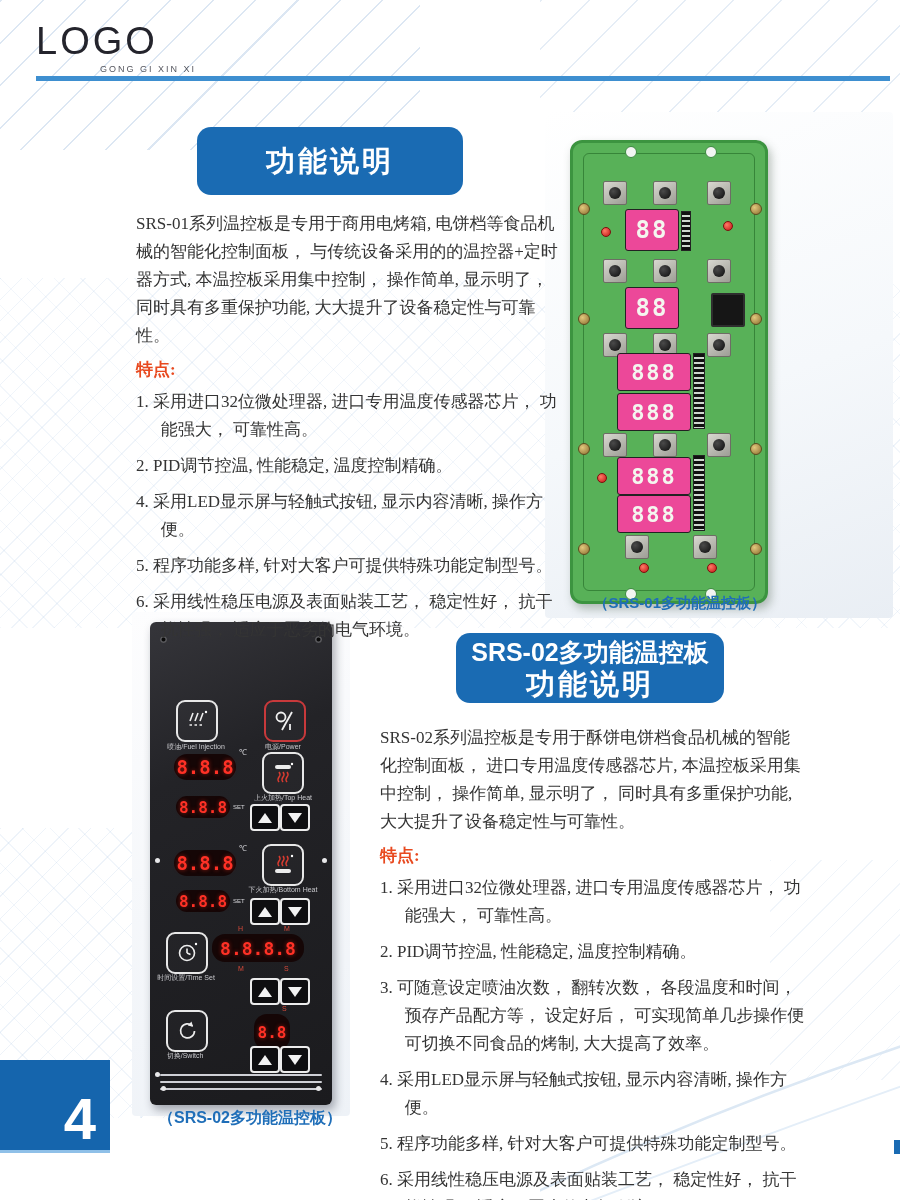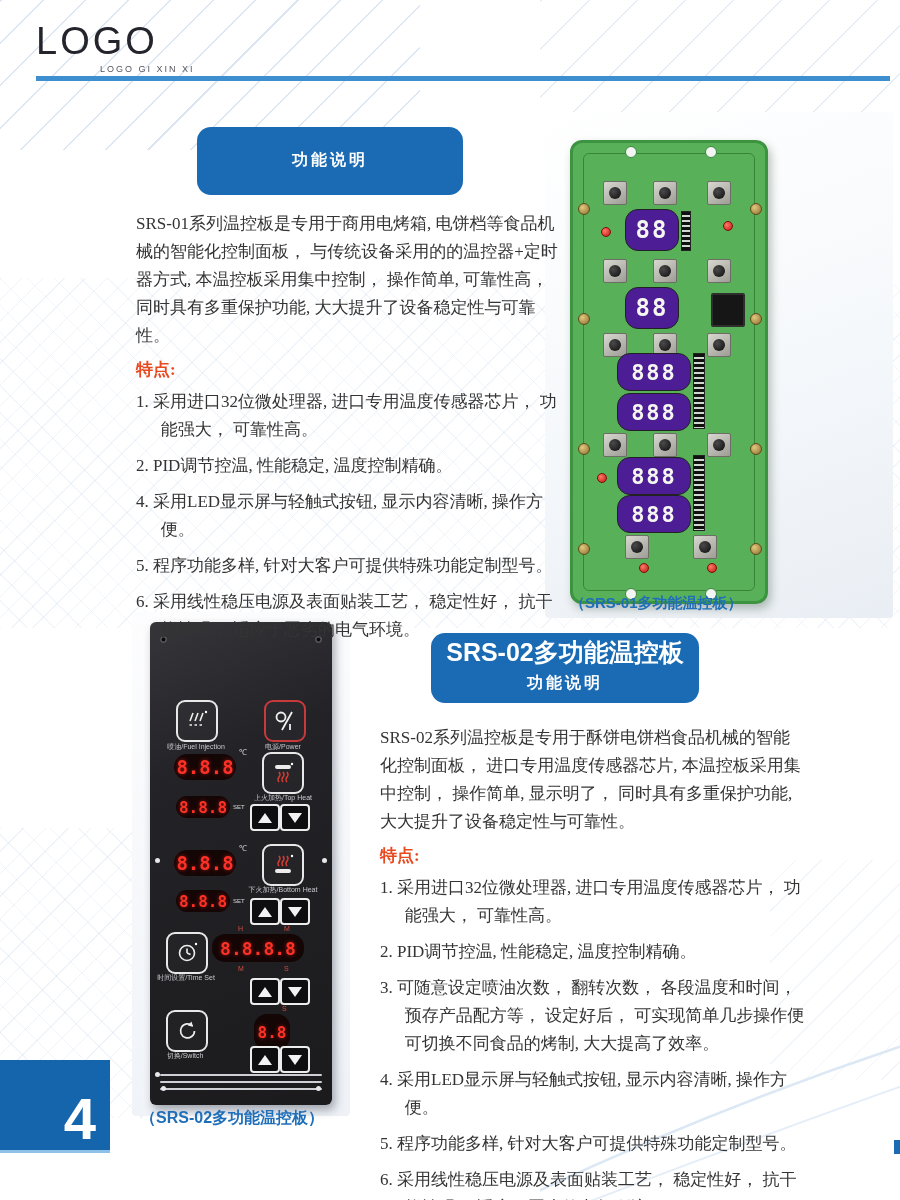--- a/index.html
+++ b/index.html
@@ -26,51 +26,51 @@
   .logo{left:36px;top:20px;font-family:Liberation Sans, sans-serif;font-size:38px;color:#24242c;
         letter-spacing:3px;z-index:2;}
   .tagline{left:100px;top:64px;font-family:"Liberation Sans",sans-serif;font-size:9px;color:#55565e;
         letter-spacing:2px;z-index:2;}
   .toprule{left:36px;top:76px;width:854px;height:5px;background:#3e8fd0;z-index:2;}
   
   .badge{background:#1a6bb3;border-radius:14px;color:#fff;z-index:3;
          font-family:"Liberation Sans",sans-serif;font-weight:bold;text-align:center;
          display:flex;flex-direction:column;justify-content:center;line-height:32px;}
   .badge .l1{font-size:25px;}
-  .badge .l2{font-size:16px;letter-spacing:3px;font-family:Liberation Mono, monospace;}
+  .badge .l2{font-size:29px;letter-spacing:3px;}
   .badge1{left:197px;top:127px;width:266px;height:68px;}
-  .badge2{left:431px;top:633px;width:268px;height:70px;}
+  .badge2{left:456px;top:633px;width:268px;height:70px;}
   
   .col{z-index:3;font-size:17px;line-height:28px;color:#343434;}
   .col1{left:136px;top:210px;width:426px;}
   .col2{left:380px;top:724px;width:426px;}
   .intro{margin:0 0 6px 0;}
   .feat-label{color:#e8491f;font-weight:bold;margin:4px 0 4px 0;}
   .feat{padding-left:1.45em;text-indent:-1.45em;margin:0 0 8px 0;}
   
   .caption{z-index:3;font-family:"Liberation Sans",sans-serif;font-weight:bold;color:#1f6eb8;
-           text-align:left;}
+           text-align:right;}
   .cap1{left:570px;top:594px;width:196px;font-size:15px;}
   .cap2{left:140px;top:1108px;width:202px;font-size:16px;}
   
   .photo-bg{z-index:1;border-radius:4px;}
   .pbg1{left:545px;top:112px;width:348px;height:506px;
         background:linear-gradient(160deg,#ffffff 0%,#f5f8fb 55%,#e9eef4 100%);}
   .pbg2{left:132px;top:612px;width:218px;height:504px;
         background:linear-gradient(160deg,#fdfdfe 0%,#eef2f7 100%);}
   
   .board{left:570px;top:140px;width:192px;height:458px;z-index:2;background:#58b158;
          border:3px solid #3c9440;border-radius:12px;box-shadow:3px 5px 10px rgba(60,80,60,.35);}
   .board-inner{position:absolute;left:10px;top:10px;right:10px;bottom:10px;
          border:1px solid rgba(15,80,20,.45);border-radius:6px;}
   .tact{position:absolute;width:22px;height:22px;background:linear-gradient(145deg,#d8d8d0,#9d9d95);
         border:1px solid #6d6d65;border-radius:2px;}
   .tact::after{content:"";position:absolute;left:5px;top:5px;width:12px;height:12px;border-radius:50%;
         background:radial-gradient(circle at 35% 35%,#4a4a4a,#0c0c0c);}
-  .pcbdisp{position:absolute;background:#4c1d95;border-radius:13px;border:1px solid #222;
+  .pcbdisp{position:absolute;background:#ec4899;border-radius:3px;border:1px solid #222;
         color:#f4f6ef;font-family:"DejaVu Sans Mono",monospace;font-weight:bold;
         display:flex;align-items:center;justify-content:center;letter-spacing:2px;}
   .screw{position:absolute;width:10px;height:10px;border-radius:50%;
         background:radial-gradient(circle at 35% 35%,#e3c87e,#8a6e2f);border:1px solid #5e4b1e;}
   .mhole{position:absolute;width:10px;height:10px;border-radius:50%;background:#f2f5f2;
         border:1px solid #3c8a40;}
   .led{position:absolute;width:8px;height:8px;border-radius:50%;
         background:radial-gradient(circle at 35% 35%,#ff7a66,#c11414);border:1px solid #7e0d0d;}
   .chip{position:absolute;width:30px;height:30px;background:#161616;border:2px solid #2e2e2e;
         border-radius:2px;}
@@ -116,29 +116,29 @@
 <div class="hatch h-tr"></div>
 <div class="hatch h-band"></div>
 <div class="hatch h-bl"></div>
 <div class="hatch h-r2"></div>
 <svg class="curves" width="360" height="210">
   <path d="M-10,205 Q170,120 365,55" fill="none" stroke="#dce8f4" stroke-width="2.5"></path>
   <path d="M40,215 Q210,150 365,95" fill="none" stroke="#e4eef8" stroke-width="2"></path>
 </svg>
 
 <div class="abs logo">LOGO</div>
-<div class="abs tagline">LOGO GI XIN XI</div>
+<div class="abs tagline">GONG GI XIN XI</div>
 <div class="abs toprule"></div>
 
 <div class="abs badge badge1">
   <div class="l2">功能说明</div>
 </div>
 
 <div class="abs col col1">
-  <p class="intro">SRS-01系列温控板是专用于商用电烤箱, 电饼档等食品机械的智能化控制面板， 与传统设备采用的的温控器+定时器方式, 本温控板采用集中控制， 操作简单, 可靠性高， 同时具有多重保护功能, 大大提升了设备稳定性与可靠性。</p>
+  <p class="intro">SRS-01系列温控板是专用于商用电烤箱, 电饼档等食品机械的智能化控制面板， 与传统设备采用的的温控器+定时器方式, 本温控板采用集中控制， 操作简单, 显示明了， 同时具有多重保护功能, 大大提升了设备稳定性与可靠性。</p>
   <div class="feat-label">特点:</div>
   <div class="feat">1. 采用进口32位微处理器, 进口专用温度传感器芯片， 功能强大， 可靠性高。</div>
   <div class="feat">2. PID调节控温, 性能稳定, 温度控制精确。</div>
   <div class="feat">4. 采用LED显示屏与轻触式按钮, 显示内容清晰, 操作方便。</div>
   <div class="feat">5. 程序功能多样, 针对大客户可提供特殊功能定制型号。</div>
   <div class="feat">6. 采用线性稳压电源及表面贴装工艺， 稳定性好， 抗干扰性强， 适应于恶劣的电气环境。</div>
 </div>
 
 <div class="abs photo-bg pbg1"></div>
 <div class="abs board" id="board">

